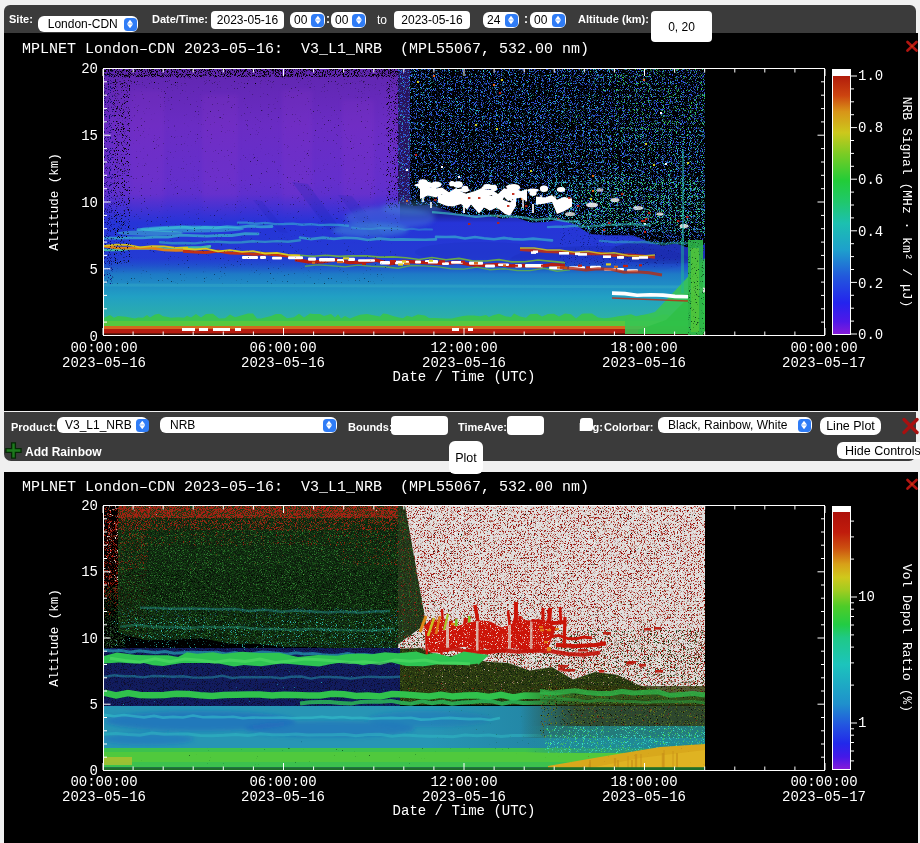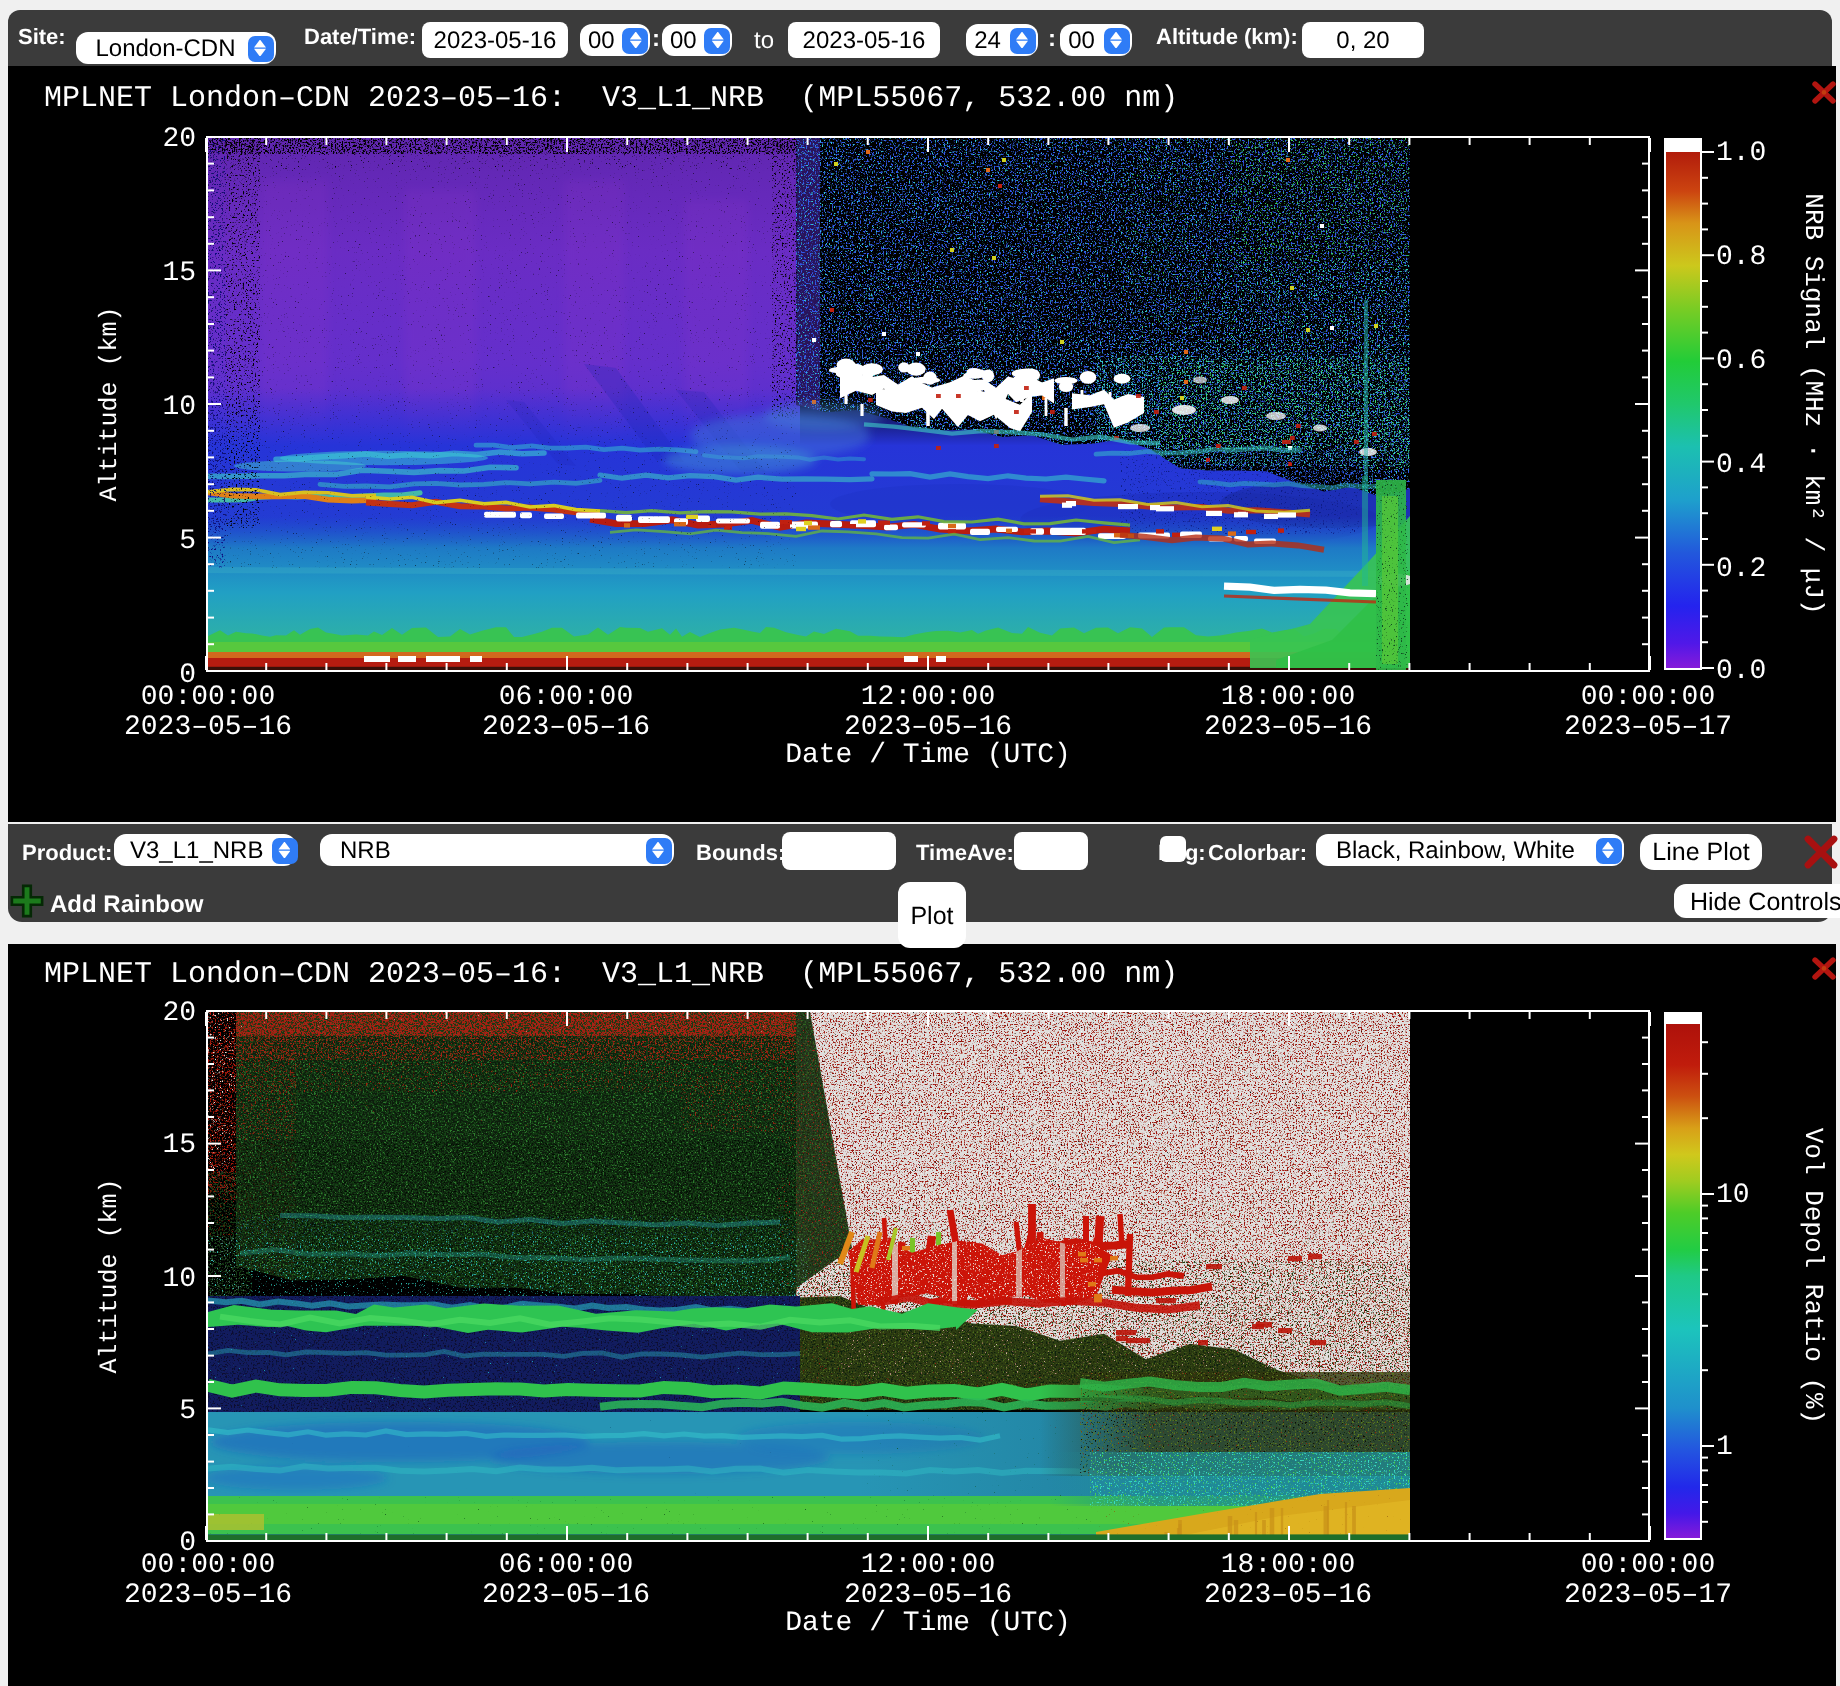--- a/index.html
+++ b/index.html
@@ -959,21 +959,21 @@
   <div class="sel" style="left:479px;top:7px;width:36px;padding-left:4px;">
       <span class="tx">24</span>
       <span class="st"></span>
     </div>
   <span class="lbl" style="left:520px;top:7px;font-size:12px;">:</span>
   <div class="sel" style="left:526px;top:7px;width:36px;padding-left:4px;">
       <span class="tx">00</span>
       <span class="st"></span>
     </div>
   <span class="lbl" style="left:574px;top:8px;">Altitude (km):</span>
-  <div class="inp" style="left:647px;top:6px;width:61px;height:18px;">0, 20</div>
+  <div class="inp" style="left:647px;top:6px;width:61px;height:31px;">0, 20</div>
 </div>
 
 <div class="bar" style="left:4px;top:412px;width:912px;height:49px;border-radius:0 0 7px 7px;">
   <span class="lbl" style="left:7px;top:9px;">Product:</span>
   <div class="sel" style="left:53px;top:5px;width:91px;">
       <span class="tx">V3_L1_NRB</span>
       <span class="st"></span>
     </div>
   <div class="sel" style="left:156px;top:5px;width:177px;padding-left:10px;">
       <span class="tx" style="text-align:left;">NRB</span>

